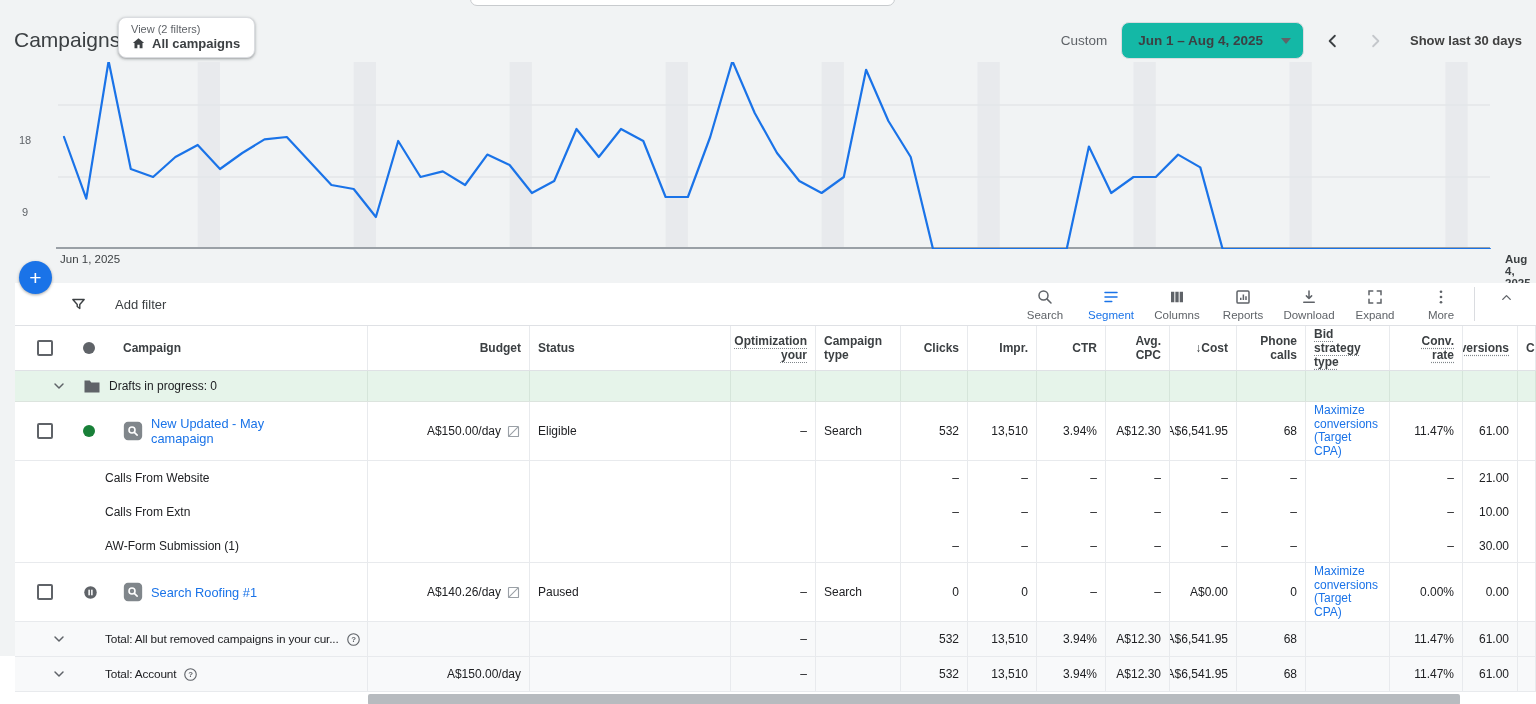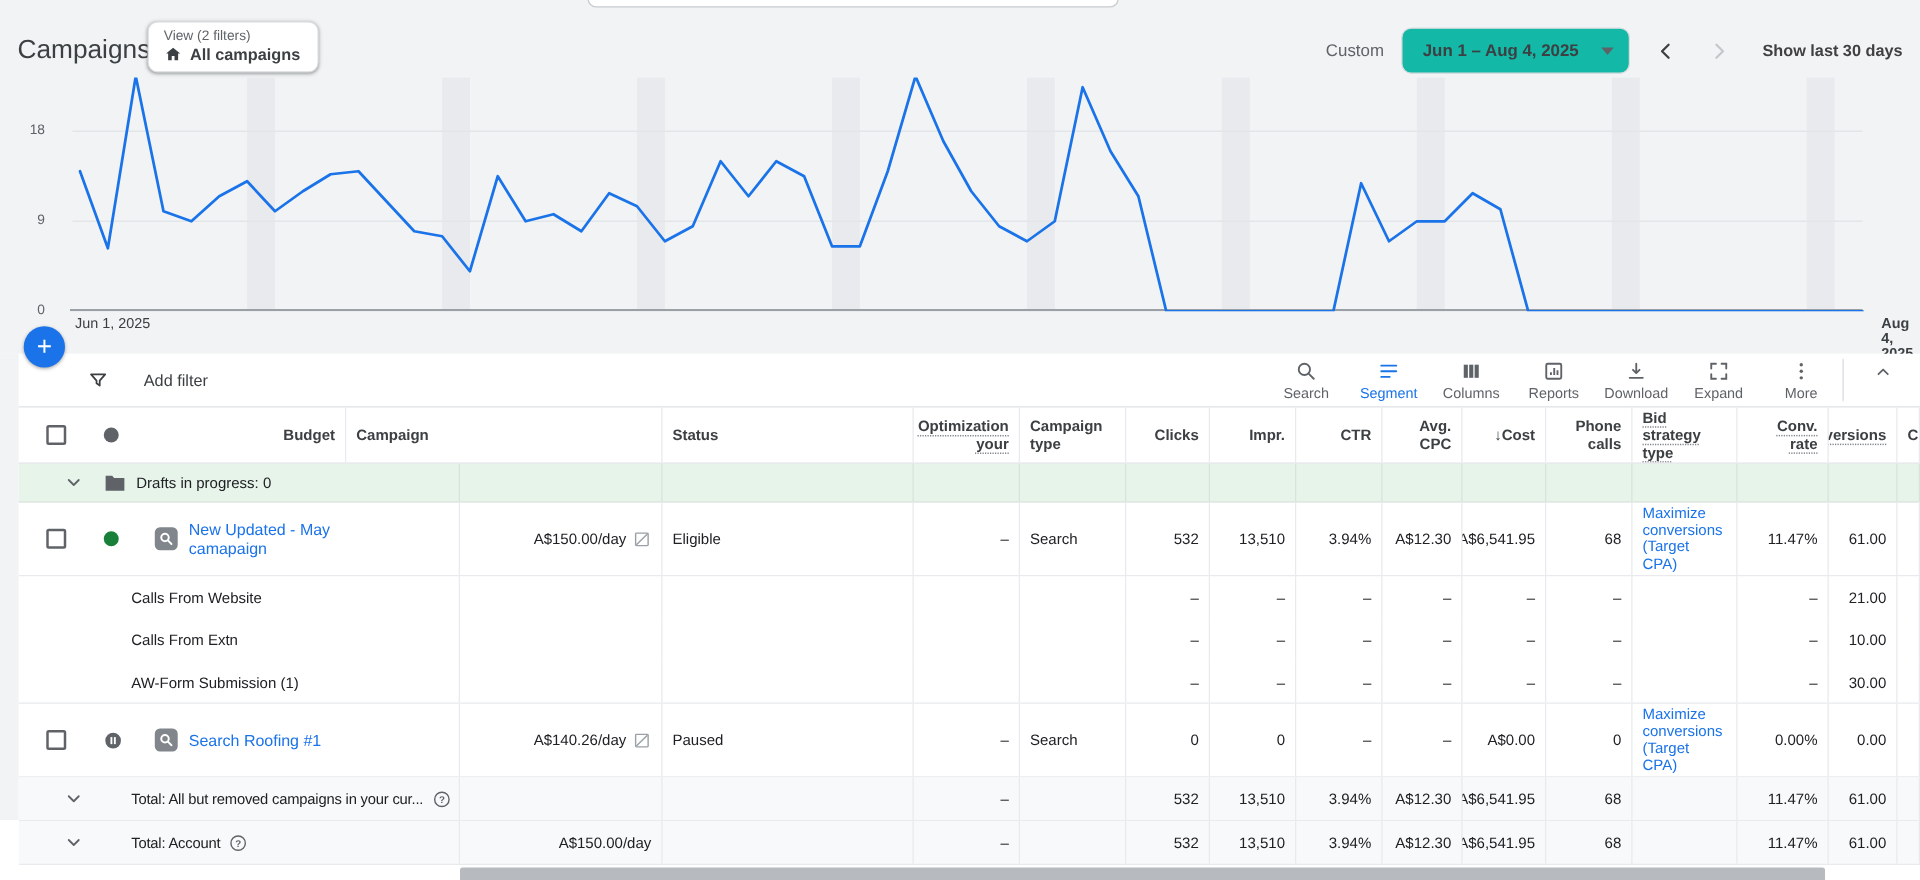--- a/index.html
+++ b/index.html
@@ -20,21 +20,21 @@
   .custom-label { font-size:13.5px; color:#5f6368; margin-right:14px; }
   .date-select { display:flex; align-items:center; gap:18px; background:#14b8a6; border:1px solid #dadce0; border-radius:8px;
     height:37px; padding:0 12px 0 16px; font-size:13.5px; font-weight:700; color:#3c4043; cursor:pointer; }
   .caret-down { width:0; height:0; border-left:5px solid transparent; border-right:5px solid transparent; border-top:6px solid #5f6368; }
   .nav-btn { background:none; border:none; padding:0 12px; cursor:pointer; display:flex; align-items:center; }
   .quick-link { font-size:13px; font-weight:700; color:#404040; text-decoration:none; margin-left:14px; white-space:nowrap; }
 
   
   .chart-area { position:absolute; top:62px; left:0; width:1536px; height:187px; }
   .chart-area svg { display:block; }
-  .ytick { position:absolute; width:22px; text-align:right; font-size:11px; color:#5f6368; }
+  .ytick { position:absolute; width:22px; text-align:center; font-size:11px; color:#5f6368;margin-top:36px; }
   .xlabel { position:absolute; top:253px; font-size:11.5px; color:#3c4043; }
 
   .fab { position:absolute; top:261px; left:19px; width:33px; height:33px; border-radius:50%; background:#1a73e8; color:#fff;
     border:none; font-size:21px; line-height:30px; text-align:center; cursor:pointer; box-shadow:0 1px 3px rgba(0,0,0,.35); z-index:5; }
 
   
   .panel { position:absolute; top:283px; left:15px; width:1521px; background:#fff; }
   .toolbar { height:42px; display:flex; align-items:center; padding-left:55px; }
   .filter-left { display:flex; align-items:center; gap:28px; color:#3c4043; }
   .add-filter { font-size:13px; font-weight:400; color:#3c4043; cursor:pointer; }
@@ -226,25 +226,25 @@
       </button>
     </div>
     <div id="table">
         <div class="trow thead">
           <div class="cell" style="width: 60px; justify-content: center;">
             <span class="checkbox"></span>
           </div>
           <div class="cell" style="width: 40px;">
             <span class="dot header"></span>
           </div>
+          <div class="cell rb" style="width: 253px;">
+            <span>Campaign</span>
+          </div>
           <div class="cell rb right" style="width: 162px;">
             <span>Budget</span>
-          </div>
-          <div class="cell rb" style="width: 253px;">
-            <span>Campaign</span>
           </div>
           <div class="cell rb" style="width: 201px;">
             <span>Status</span>
           </div>
           <div class="cell rb right" style="width: 85px;">
             <span class="dotted">Optimization your</span>
           </div>
           <div class="cell rb" style="width: 85px;">
             <span>Campaign type</span>
           </div>

